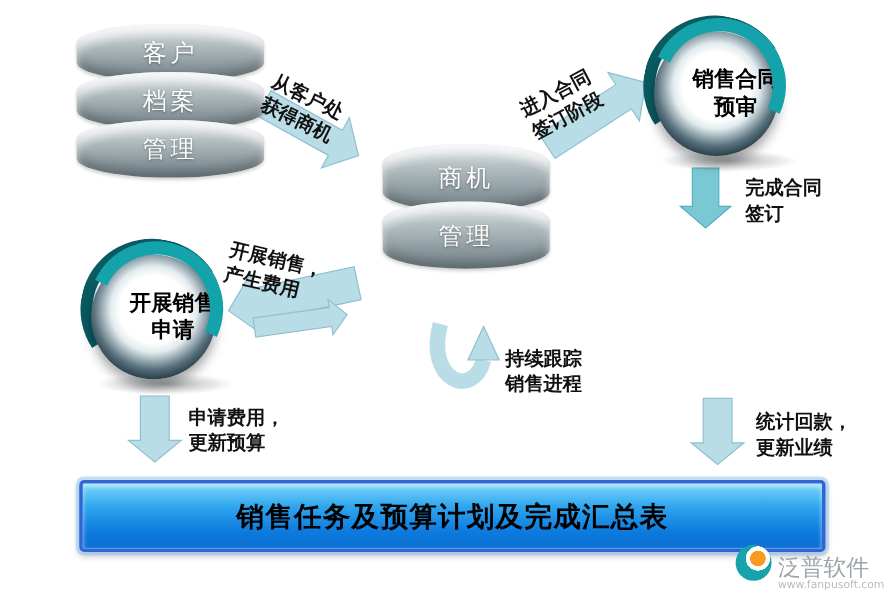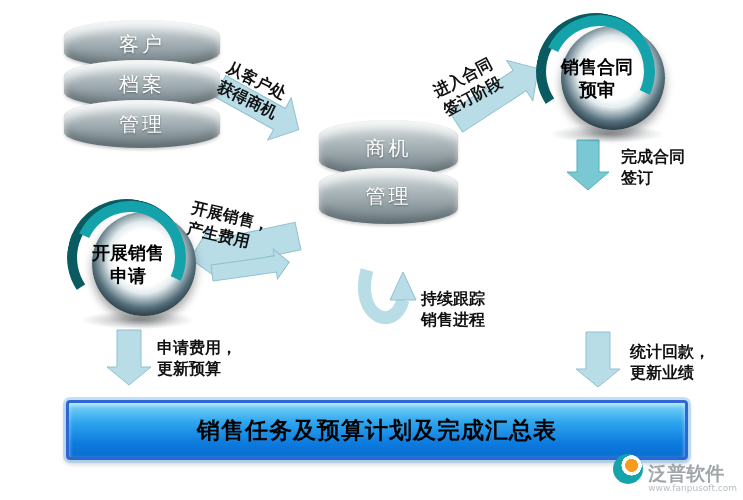--- a/index.html
+++ b/index.html
@@ -37,24 +37,24 @@
   .sphere::after{
     content:"";position:absolute;left:6px;right:-10px;bottom:-7px;height:18px;z-index:0;
     background:radial-gradient(ellipse at center, rgba(70,80,85,.45), transparent 70%);
   }
   .arc{position:absolute;border-radius:50%;box-sizing:border-box;border:11px solid transparent;}
   .arc1{left:0;top:-3px;width:112px;height:112px;z-index:3;
     border-top-color:#14a2ab;border-right-color:#14a2ab;transform:rotate(-20deg);}
   .arc2{left:-7px;top:-5px;width:120px;height:118px;z-index:1;border-width:10px;
     border-top-color:#0a5a62;border-left-color:#0a5a62;transform:rotate(12deg);}
   .ball{
-    position:absolute;left:18px;top:8px;width:104px;height:104px;border-radius:50%;z-index:2;
+    position:absolute;left:2px;top:8px;width:104px;height:104px;border-radius:50%;z-index:2;
     background:radial-gradient(circle at 50% 44%, #ffffff 0%, #ffffff 36%, #e2ebee 46%, #56707c 64%, #17272f 80%, #03080b 100%);
     box-shadow:0 6px 10px rgba(0,0,0,.35);
-    display:flex;align-items:center;justify-content:flex-start;text-align:center;
+    display:flex;align-items:center;justify-content:flex-end;text-align:center;
   }
   .ball-text{font-size:18px;font-weight:bold;color:#000;line-height:1.3;white-space:pre-line;}
   .sphere--review{left:543px;top:18px;}
   .sphere--expense{left:74px;top:204px;}
   .sphere--order{left:546px;top:208px;}
   
   .lbl{
     position:absolute;font-size:16px;font-weight:bold;color:#111;
     line-height:1.3;white-space:pre-line;transform-origin:0 0;
   }
@@ -65,21 +65,21 @@
     background:linear-gradient(180deg,#7dd7f8 0%,#2fa6ee 35%,#0c7ade 75%,#0a6ed0 100%);
     box-shadow:0 0 0 3px rgba(150,200,240,.55), inset 0 2px 4px rgba(255,255,255,.6), 0 3px 6px rgba(0,0,0,.25);
     display:flex;align-items:center;justify-content:center;
   }
   .bar-title{font-size:23px;font-weight:bold;color:#000;letter-spacing:1px;}
   
   .wm{position:absolute;right:6px;bottom:6px;display:flex;align-items:center;gap:5px;}
   .wm-logo{width:30px;height:30px;border-radius:50%;
     background:radial-gradient(circle at 62% 38%, #f59b1e 0 24%, #fdfdfd 25% 38%, #16a3ab 39% 78%, #bfe3e8 79% 100%);}
   .wm-col{display:flex;flex-direction:column;line-height:1.1;}
-  .wm-name{font-size:19px;font-weight:bold;color:#9fa6aa;margin-top:20px;}
+  .wm-name{font-size:19px;font-weight:normal;color:#9fa6aa;margin-top:20px;}
   .wm-url{font-size:9px;color:#b7bdc0;}
 </style>
 </head>
 <body>
 
 <div class="stage">
 
   <svg class="arrows" viewBox="0 0 743 500">
     <g transform="translate(220,86) rotate(29)">
       <path class="ar" d="M0,-12 L68,-12 L68,-24 L90,0 L68,24 L68,12 L0,12 Z"></path>

